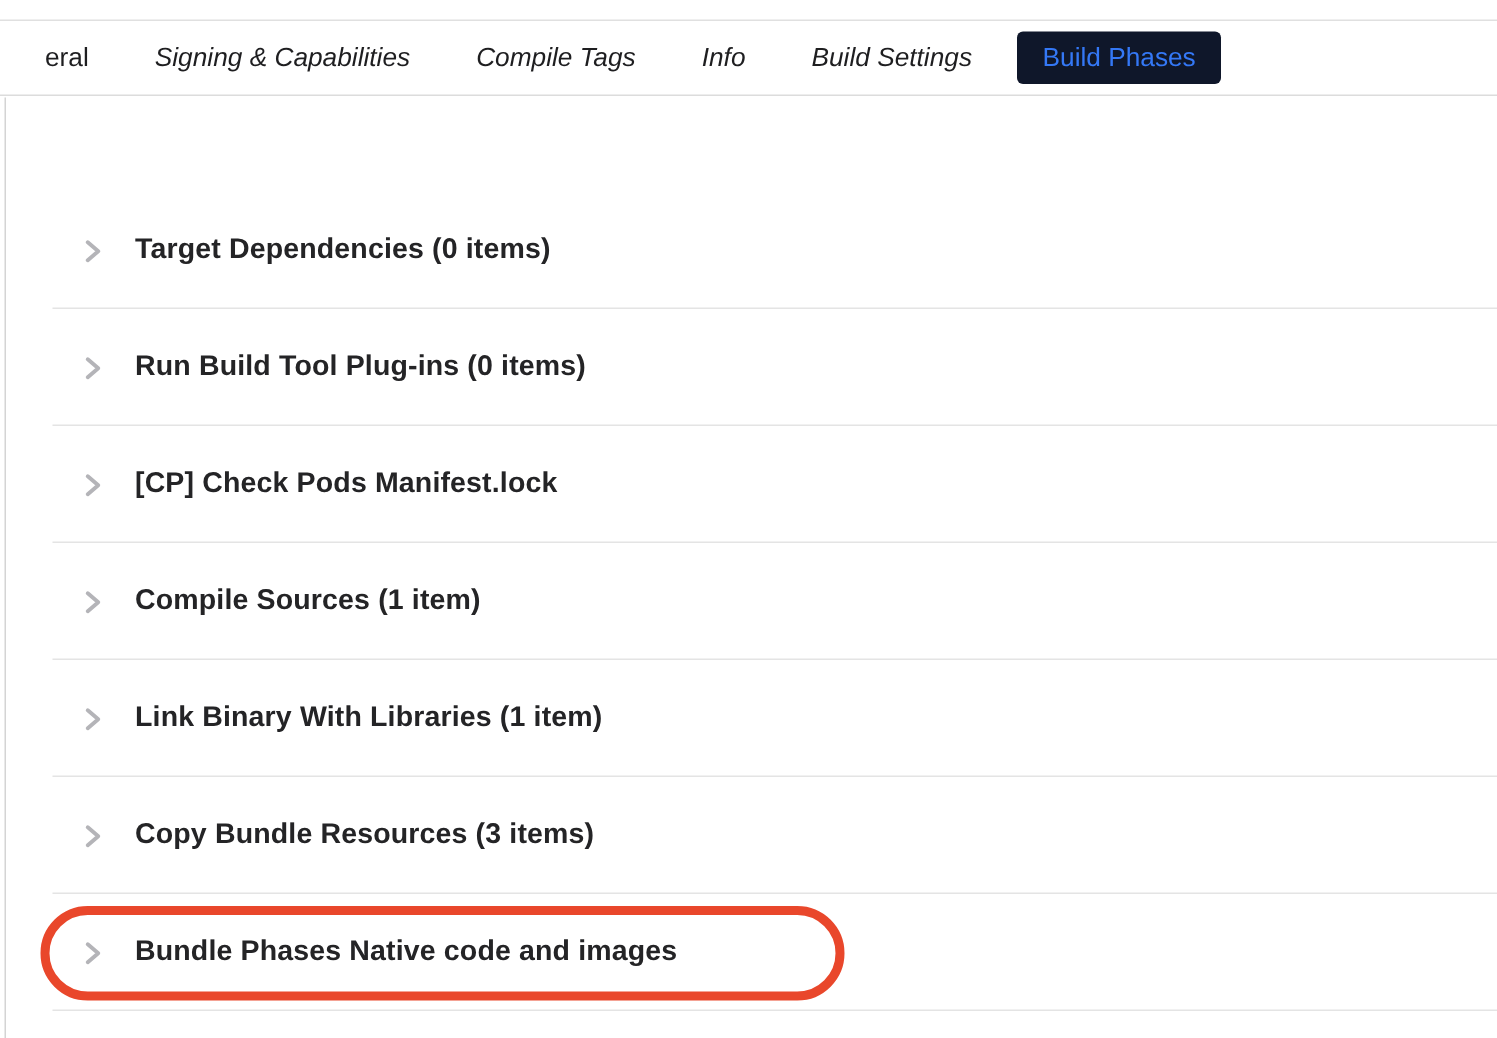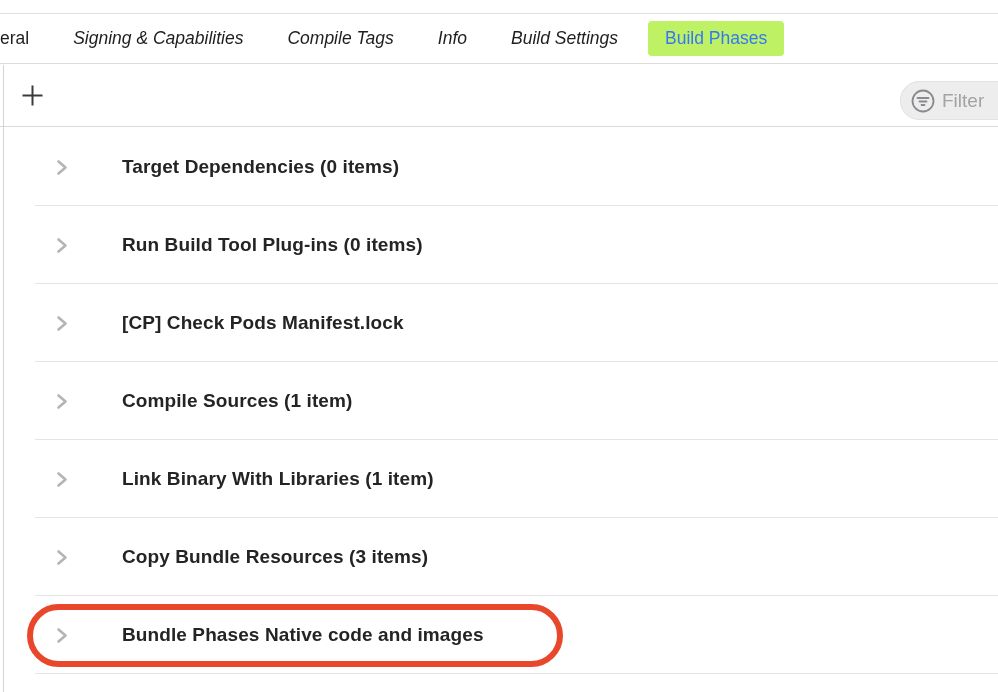--- a/index.html
+++ b/index.html
@@ -5,23 +5,23 @@
   * { margin:0; padding:0; box-sizing:border-box; }
   html,body { width:998px; height:692px; background:#ffffff; overflow:hidden;
               font-family:"Liberation Sans", sans-serif; }
   .stage { position:relative; width:998px; height:692px; background:#fff; }
 
   
   .tabbar { position:absolute; top:13px; left:0; right:0; height:51px;
             border-top:1px solid #e0e0e0; border-bottom:1px solid #dcdcdc;
             background:#fff; display:flex; align-items:center; }
   .tab { font-size:17.5px; color:#1e1e20; white-space:nowrap; cursor:default; }
-  .tab-clipped { margin-left:0; }
+  .tab-clipped { margin-left:0;padding-left:30px; }
   .tab-gap { margin-left:44px;font-style:italic; }
-  .tab.selected { background:#bef264; color:#3478f6; padding:7px 17px;
+  .tab.selected { background:#0f172a; color:#3478f6; padding:7px 17px;
                   border-radius:4px; margin-left:30px; }
 
   
   .toolbar { position:absolute; top:65px; left:0; right:0; height:62px;
              background:#fff; border-bottom:1px solid #d9d9d9; }
   .add-btn { position:absolute; left:18px; top:50%; transform:translateY(-50%);
              width:28px; height:28px; display:flex; align-items:center; justify-content:center;
              background:none; border:none; cursor:pointer; }
   .filter-field { position:absolute; left:900px; top:16px; width:120px; height:39px;
                   background:#ededed; border:1px solid #e2e2e2; border-radius:19px;
@@ -32,21 +32,21 @@
                   font-family:"Liberation Sans", sans-serif; }
   .filter-input::placeholder { color:#a3a3a6; opacity:1; }
 
   
   .left-hairline { position:absolute; left:3px; top:65px; bottom:0; width:1px;
                    background:#d4d4d4; }
 
   
   .phase-list { position:absolute; top:128px; left:4px; right:0; }
   .phase-row { position:relative; height:78px; display:flex; align-items:center;
-               background:#fff; cursor:default;gap:32px; }
+               background:#fff; cursor:default; }
   .phase-row .chev { margin-left:52px; width:12px; height:17px; display:flex;
                      align-items:center; cursor:pointer; }
   .phase-row .label { margin-left:22px; font-size:19px; font-weight:bold;
                       color:#242426; letter-spacing:0.1px; white-space:nowrap; }
   .phase-row .sep { position:absolute; left:31px; right:0; bottom:0; height:1px;
                     background:#e4e4e4; }
 
   
   .annotation { position:absolute; left:27px; top:604px; width:536px; height:63px;
                 border:6px solid #e9472b; border-radius:32px;
@@ -59,41 +59,20 @@
 
   <nav class="tabbar">
     <span class="tab tab-clipped">eral</span>
     <span class="tab tab-gap">Signing &amp; Capabilities</span>
     <span class="tab tab-gap">Compile Tags</span>
     <span class="tab tab-gap">Info</span>
     <span class="tab tab-gap">Build Settings</span>
     <span class="tab selected">Build Phases</span>
   </nav>
 
-  <div class="toolbar">
-    <button class="add-btn" aria-label="Add build phase">
-      <span style="display:flex;">
-        <svg width="23" height="23" viewBox="0 0 23 23">
-          <line x1="11.5" y1="1.5" x2="11.5" y2="21.5" stroke="#3a3a3c" stroke-width="2"></line>
-          <line x1="1.5" y1="11.5" x2="21.5" y2="11.5" stroke="#3a3a3c" stroke-width="2"></line>
-        </svg>
-      </span>
-    </button>
-    <div class="filter-field">
-      <span style="display:flex;">
-        <svg width="24" height="24" viewBox="0 0 24 24">
-          <circle cx="12" cy="12" r="10.5" fill="none" stroke="#8a8a8e" stroke-width="1.8"></circle>
-          <line x1="6.5" y1="9" x2="17.5" y2="9" stroke="#8a8a8e" stroke-width="1.8" stroke-linecap="round"></line>
-          <line x1="8.5" y1="12.5" x2="15.5" y2="12.5" stroke="#8a8a8e" stroke-width="1.8" stroke-linecap="round"></line>
-          <line x1="10.5" y1="16" x2="13.5" y2="16" stroke="#8a8a8e" stroke-width="1.8" stroke-linecap="round"></line>
-        </svg>
-      </span>
-      <input class="filter-input" type="text" placeholder="Filter" style="">
-    </div>
-  </div>
 
   <div class="left-hairline"></div>
 
   <div class="phase-list">
 
     <div class="phase-row">
       <span class="chev">
         <svg width="12" height="17" viewBox="0 0 12 17">
             <path d="M2.5 2.5 L9.5 8.5 L2.5 14.5" fill="none" stroke="#b4b4b8" stroke-width="2.6" stroke-linecap="round" stroke-linejoin="round"></path>
           </svg>

